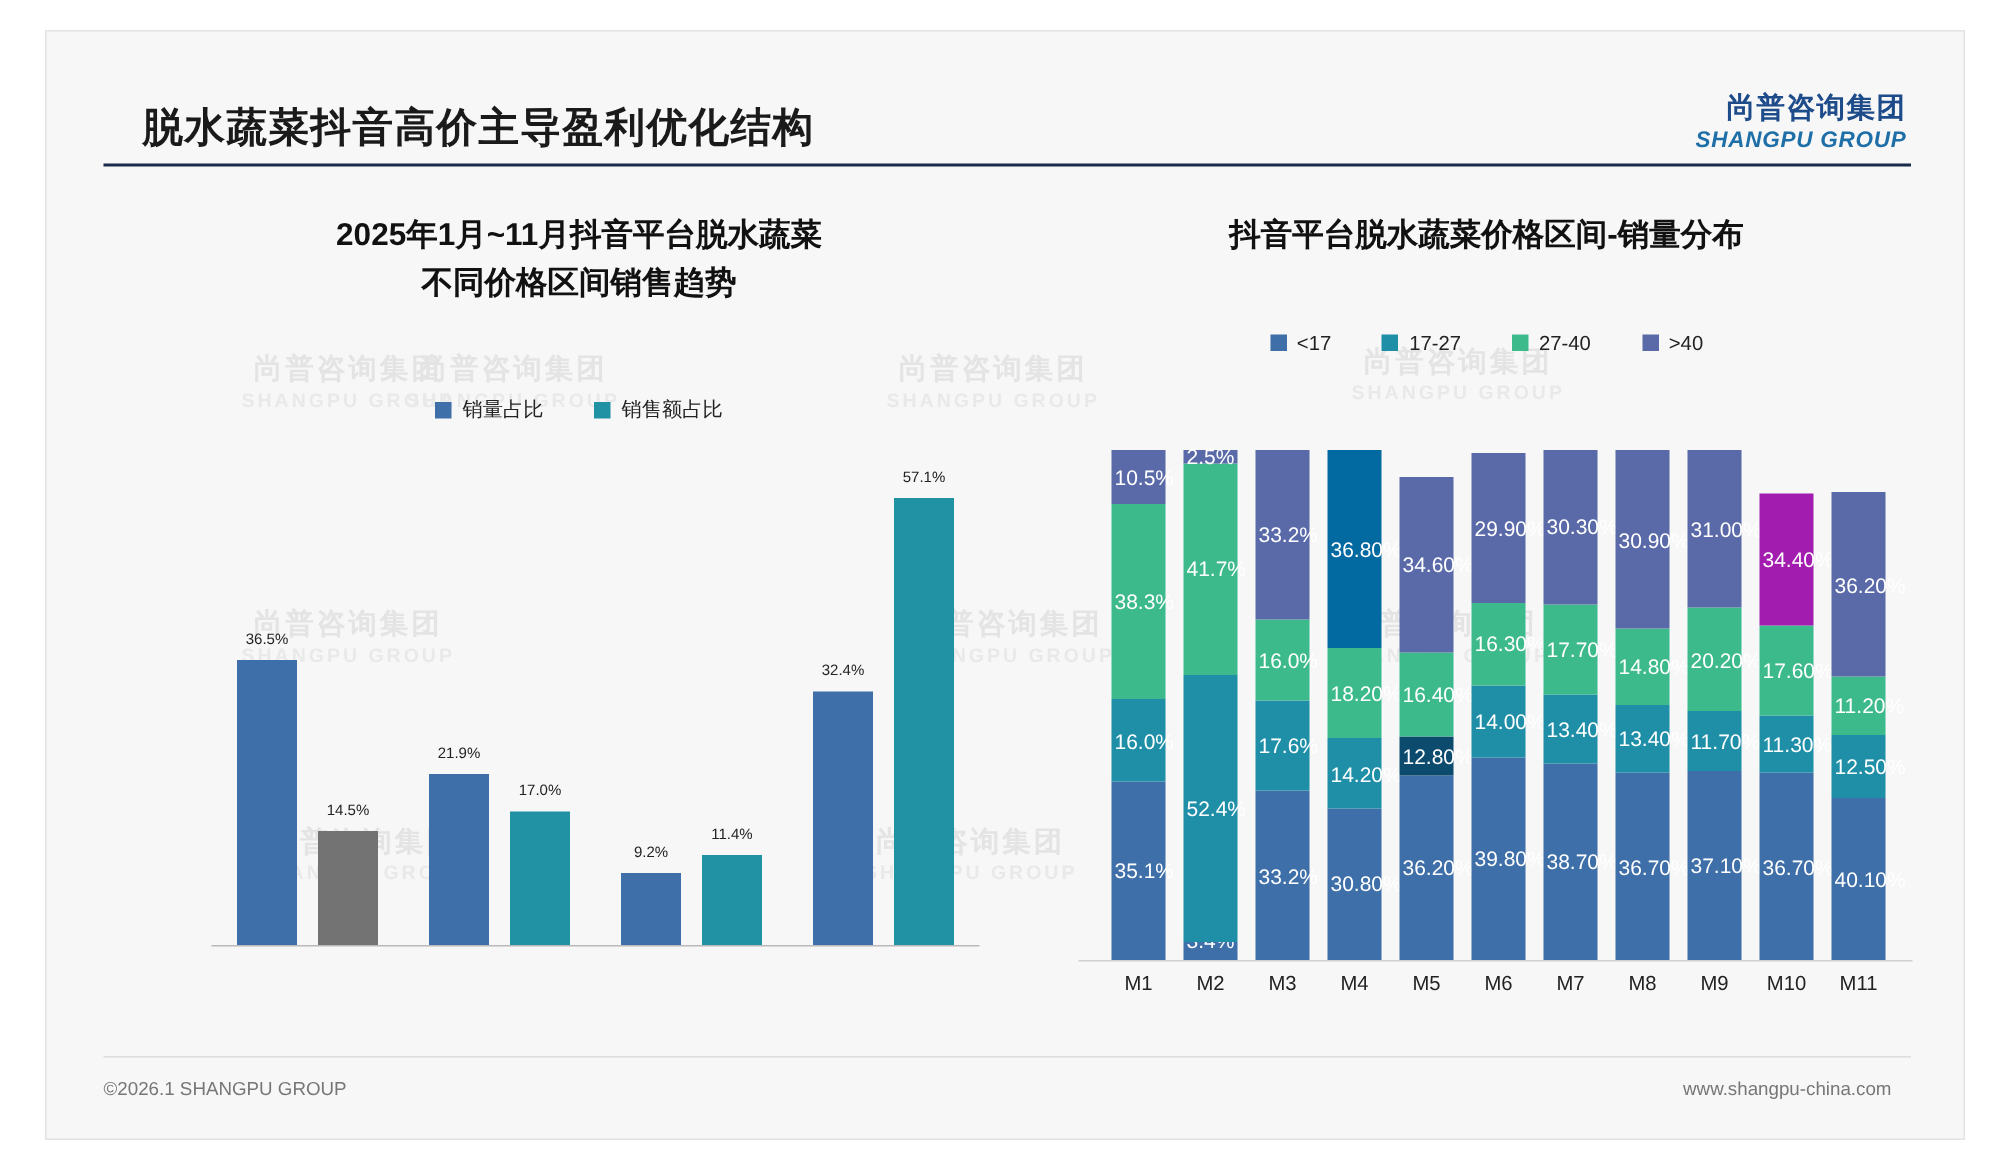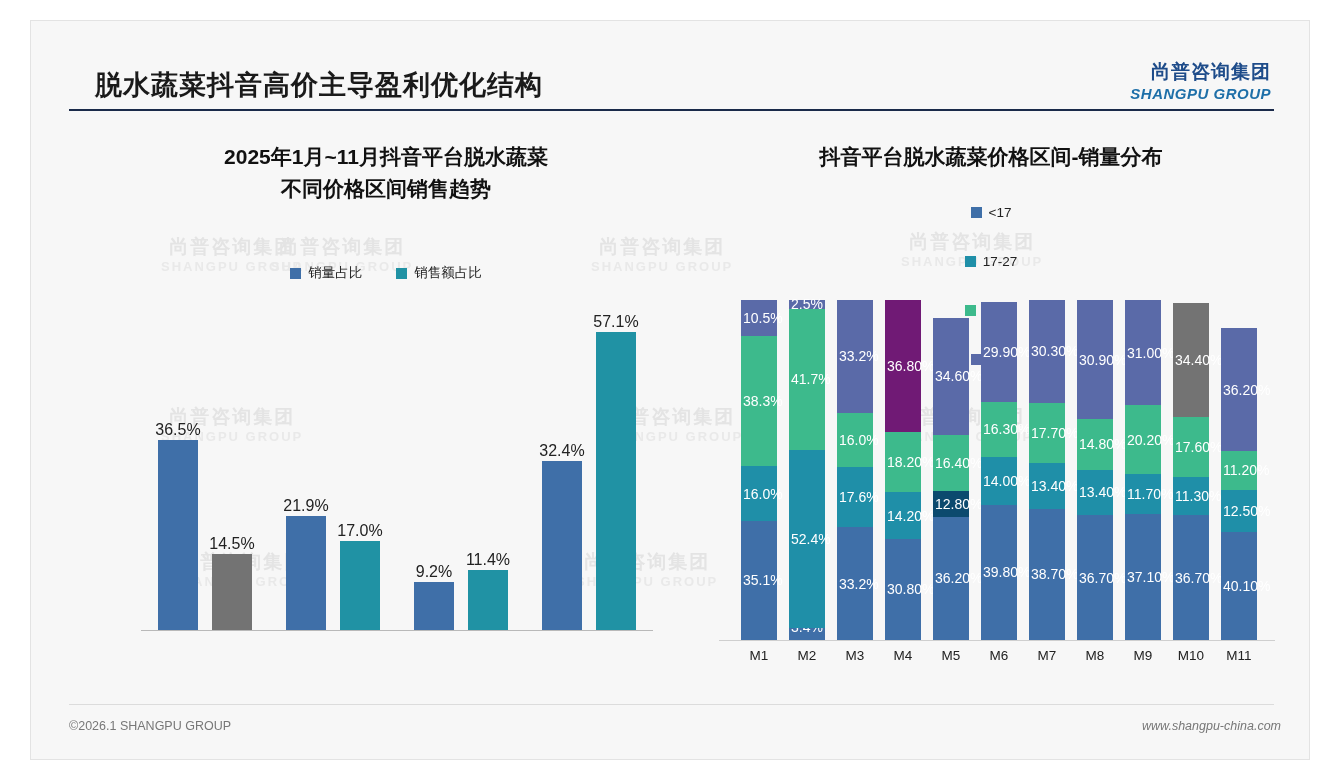--- a/index.html
+++ b/index.html
@@ -78,21 +78,21 @@
   .grp{
     position:absolute;bottom:61px;width:128px;
   }
   .grp .bars{
     position:absolute;bottom:0;left:0;width:128px;height:300px;
     display:flex;justify-content:center;align-items:flex-end;gap:14px;
   }
   .bar{width:40px;position:relative;}
   .bar .lab{
     position:absolute;top:-19px;left:50%;transform:translateX(-50%);
-    font-size:16px;color:#222;white-space:nowrap;
+    font-size:10px;color:#222;white-space:nowrap;
   }
   
   .chart2{
     position:absolute;left:10px;top:152px;width:570px;height:400px;
   }
   .axis2{
     position:absolute;left:8px;bottom:52px;width:556px;height:1px;
     background:#cfcfcf;
   }
   .scol{
@@ -115,21 +115,21 @@
   }
   
   .footer-rule{
     position:absolute;left:38px;bottom:54px;width:1205px;height:1px;
     background:#dcdcdc;
   }
   .foot-left{
     position:absolute;left:38px;bottom:26px;font-size:12.5px;color:#777;
   }
   .foot-right{
-    position:absolute;right:28px;bottom:26px;font-size:12.5px;color:#777;font-style:italic;
+    position:absolute;right:48px;bottom:26px;font-size:12.5px;color:#777;
   }
 </style>
 </head>
 <body>
 
 <div class="slide">
 
   <div class="wm" style="left:130px;top:215px;">
     <div class="c">尚普咨询集团</div>
     <div class="e">SHANGPU GROUP</div>
@@ -244,21 +244,21 @@
           </div>
         </div>
 
       </div>
     </div>
   </div>
 
   <div class="panel-right">
     <div class="panel-title">抖音平台脱水蔬菜价格区间-销量分布</div>
 
-    <div class="legend" style="margin-top:32px;flex-direction:column;">
+    <div class="legend" style="margin-top:48px;">
       <div class="legend-item">
         <span class="legend-swatch" style="background:#3f6fa8;"></span>
         <span class="legend-label">&lt;17</span>
       </div>
       <div class="legend-item">
         <span class="legend-swatch" style="background:#1f8fa8;"></span>
         <span class="legend-label">17-27</span>
       </div>
       <div class="legend-item">
         <span class="legend-swatch" style="background:#3dba8c;"></span>
@@ -331,21 +331,21 @@
         <div class="stack" style="height:340px;">
           <div class="seg" style="height:104.7px;background:#3f6fa8;">
               <span>30.80%</span>
             </div>
           <div class="seg" style="height:48.3px;background:#1f8fa8;">
               <span>14.20%</span>
             </div>
           <div class="seg" style="height:61.9px;background:#3dba8c;">
               <span>18.20%</span>
             </div>
-          <div class="seg" style="height:137px;background:#701a75;">
+          <div class="seg" style="height:137px;background:#0369a1;">
               <span>36.80%</span>
             </div>
         </div>
         <div class="mlab">M4</div>
       </div>
 
       <div class="scol" style="left:217px;">
         <div class="stack" style="height:340px;">
           <div class="seg" style="height:123.1px;background:#3f6fa8;">
               <span>36.20%</span>
@@ -439,21 +439,21 @@
         <div class="stack" style="height:340px;">
           <div class="seg" style="height:124.8px;background:#3f6fa8;">
               <span>36.70%</span>
             </div>
           <div class="seg" style="height:38.4px;background:#1f8fa8;">
               <span>11.30%</span>
             </div>
           <div class="seg" style="height:59.8px;background:#3dba8c;">
               <span>17.60%</span>
             </div>
-          <div class="seg" style="height:114px;background:#737373;">
+          <div class="seg" style="height:88px;background:#a21caf;">
               <span>34.40%</span>
             </div>
         </div>
         <div class="mlab">M10</div>
       </div>
 
       <div class="scol" style="left:505px;">
         <div class="stack" style="height:340px;">
           <div class="seg" style="height:108px;background:#3f6fa8;">
               <span>40.10%</span>

